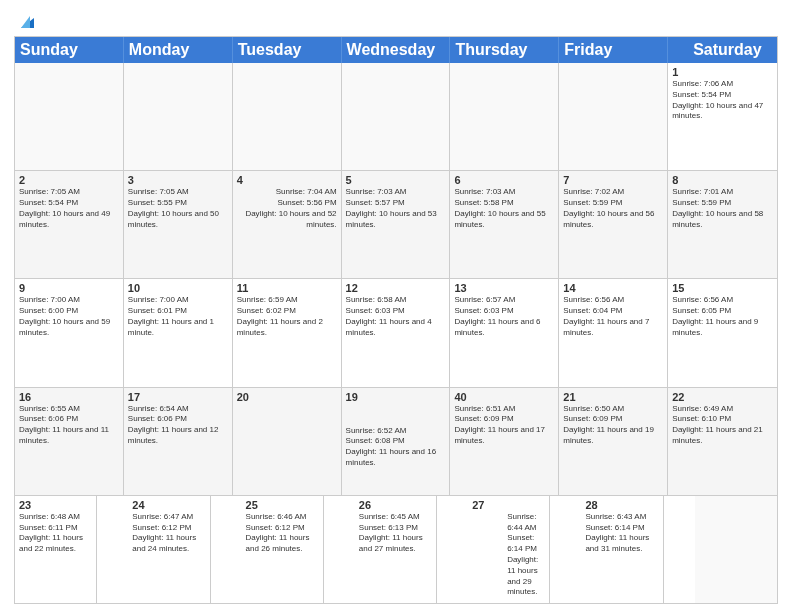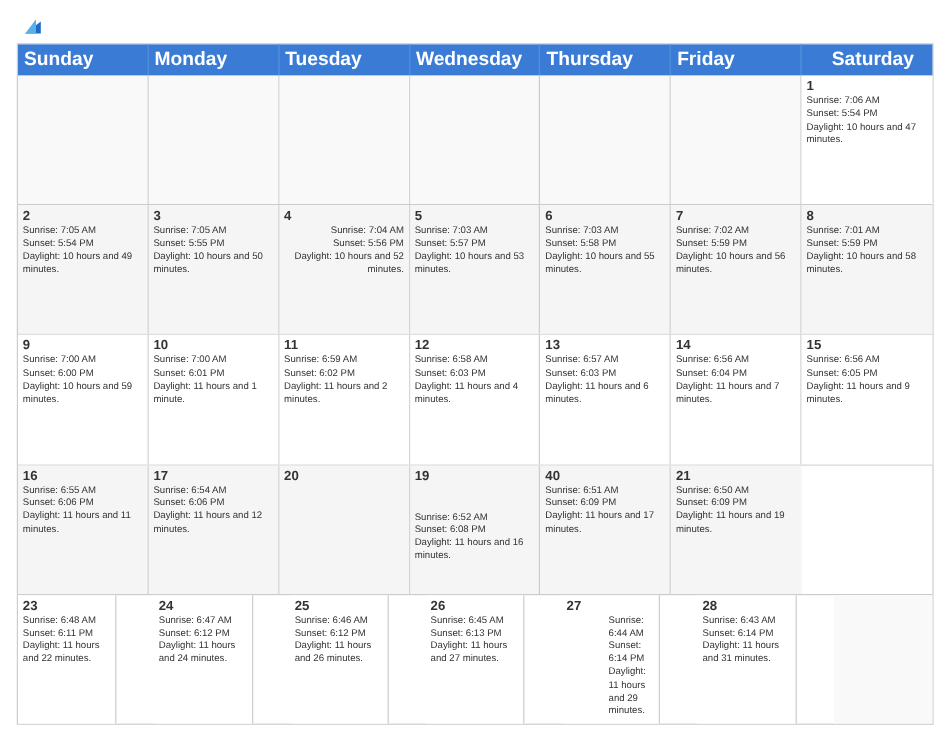--- a/index.html
+++ b/index.html
@@ -276,20 +276,26 @@
             <div class="day-info" style="white-space: pre-line;">Sunrise: 6:51 AM
 Sunset: 6:09 PM
 Daylight: 11 hours and 17 minutes.</div>
           </div>
           <div class="cal-cell">
             <span class="day-num">21</span>
             <div class="day-info" style="white-space: pre-line;">Sunrise: 6:50 AM
 Sunset: 6:09 PM
 Daylight: 11 hours and 19 minutes.</div>
           </div>
+          <div class="cal-cell">
+            <span class="day-num">22</span>
+            <div class="day-info" style="white-space: pre-line;">Sunrise: 6:49 AM
+Sunset: 6:10 PM
+Daylight: 11 hours and 21 minutes.</div>
+          </div>
         </div>
         <div class="cal-row">
           <div class="cal-cell">
             <span class="day-num">23</span>
             <div class="day-info" style="white-space: pre-line;">Sunrise: 6:48 AM
 Sunset: 6:11 PM
 Daylight: 11 hours and 22 minutes.</div>
           </div>
           <div class="cal-cell">
             <span class="day-num">24</span>

